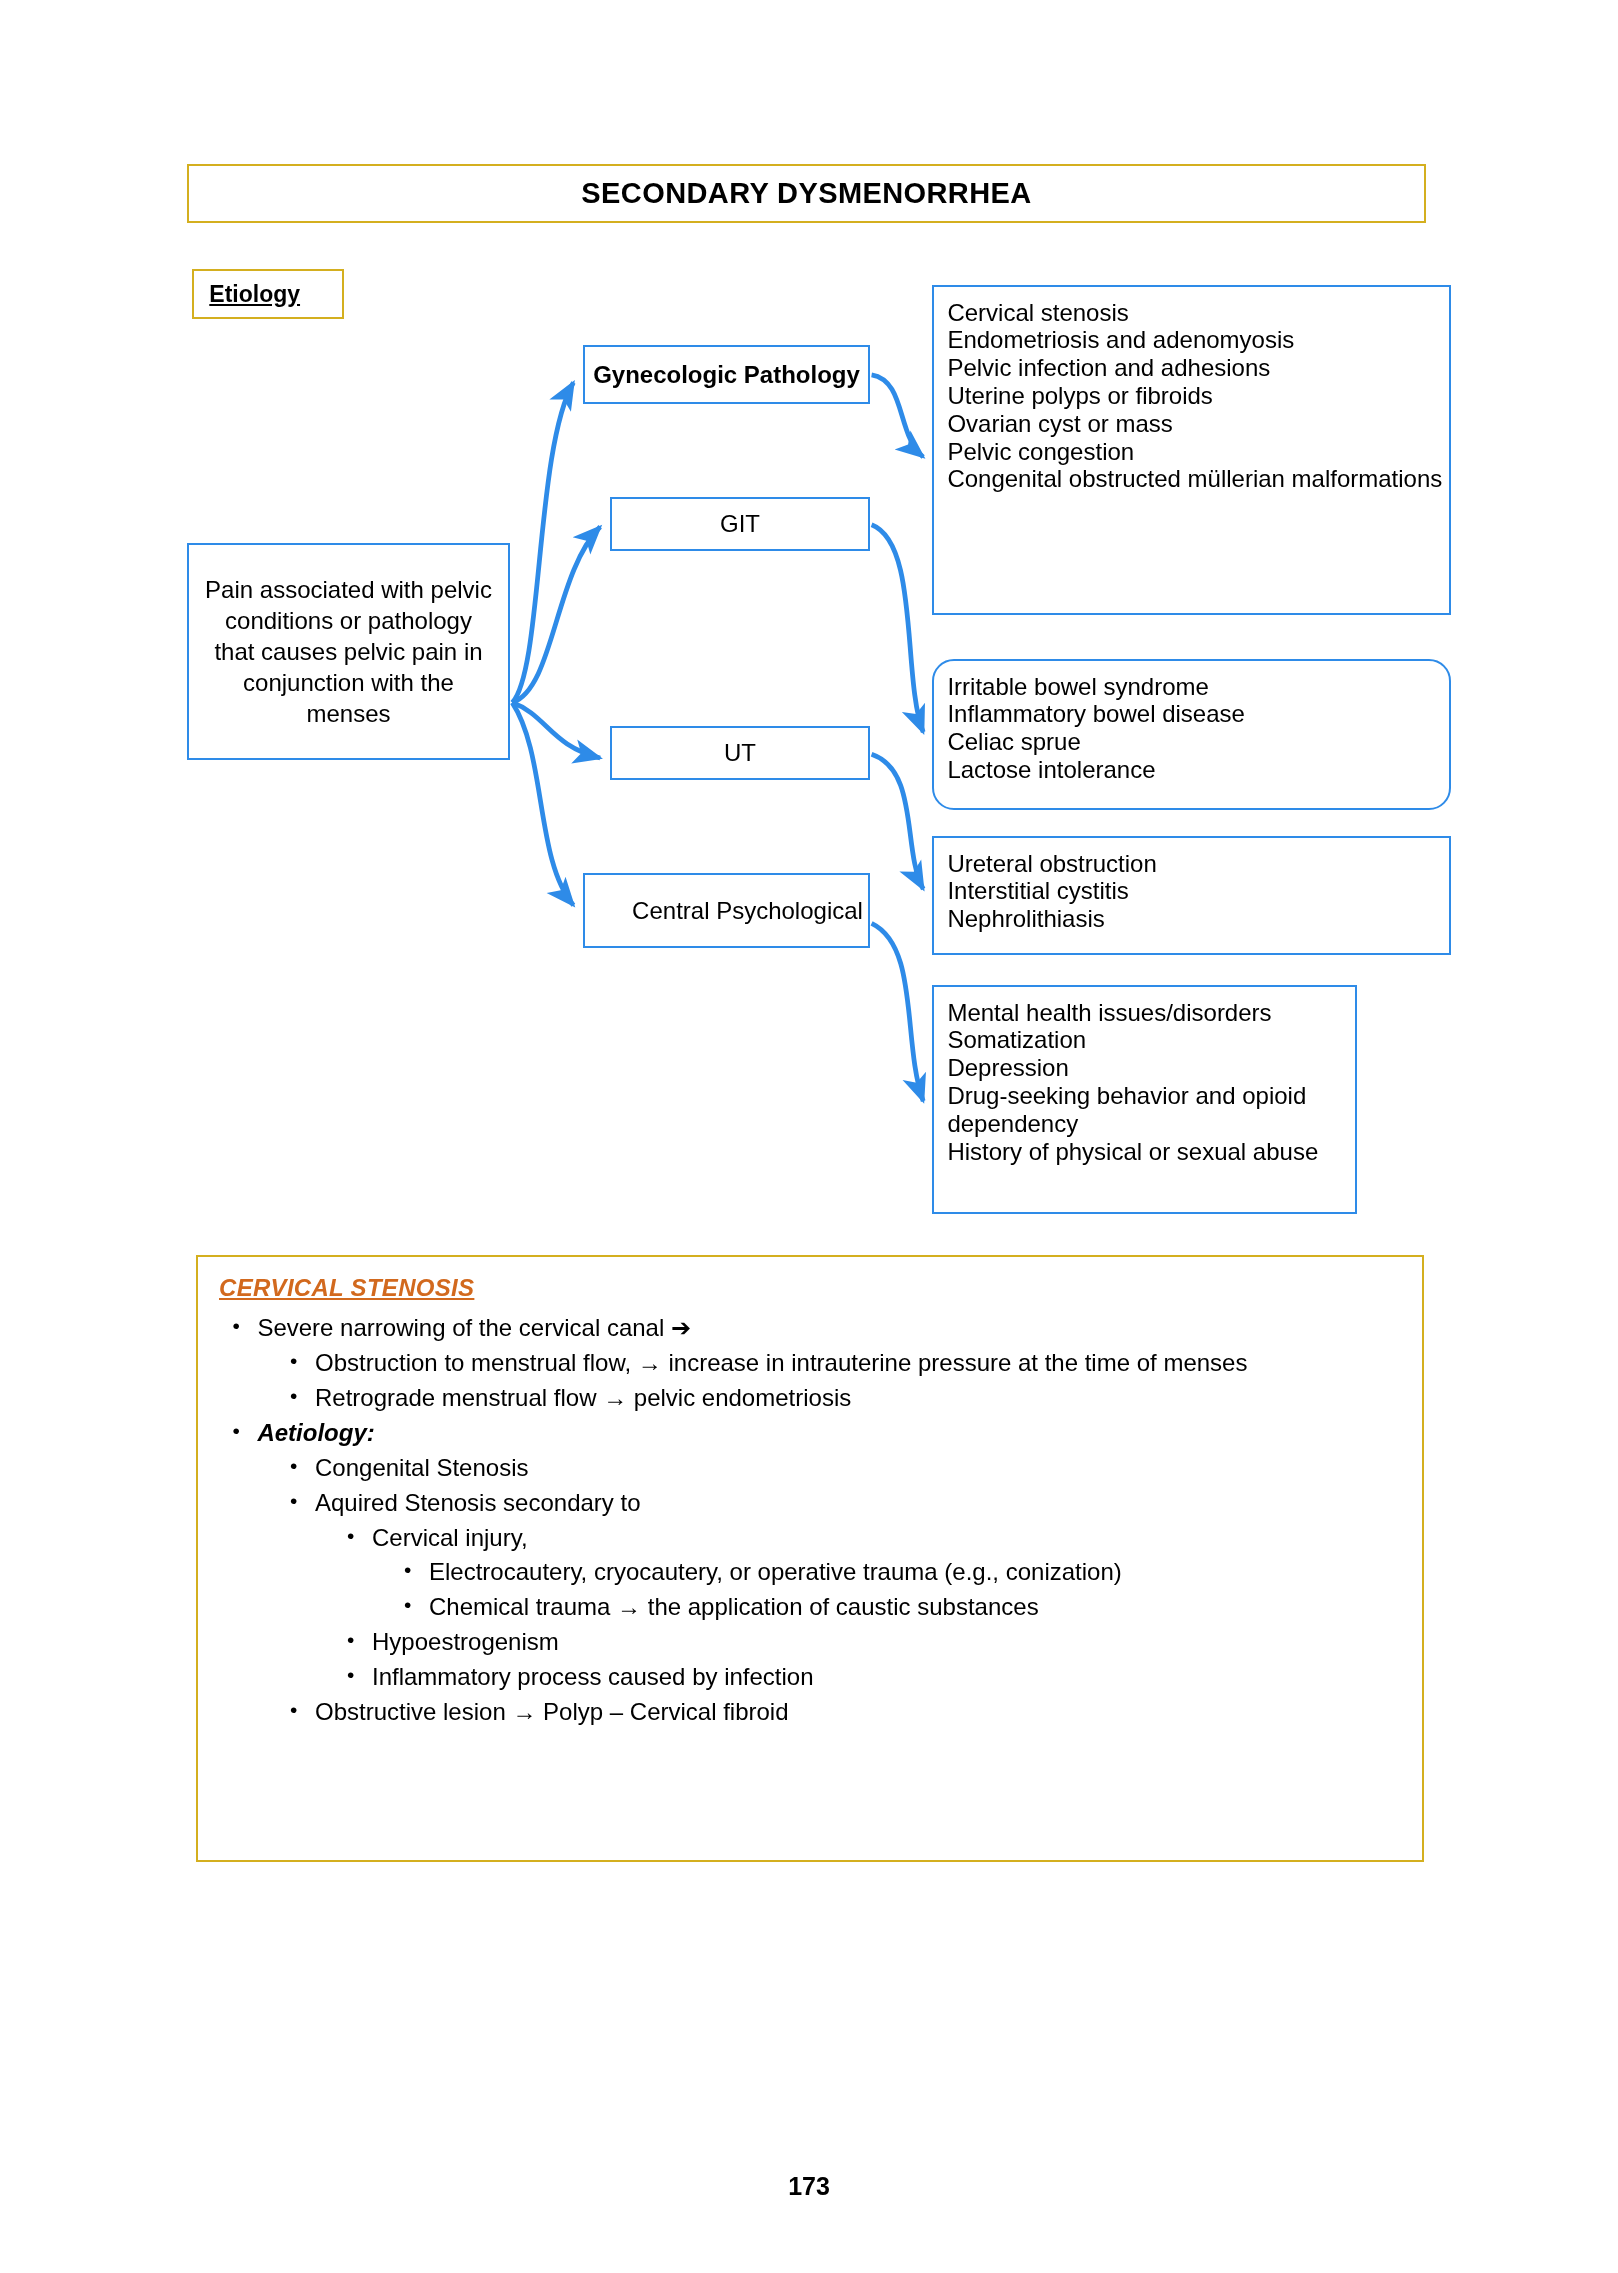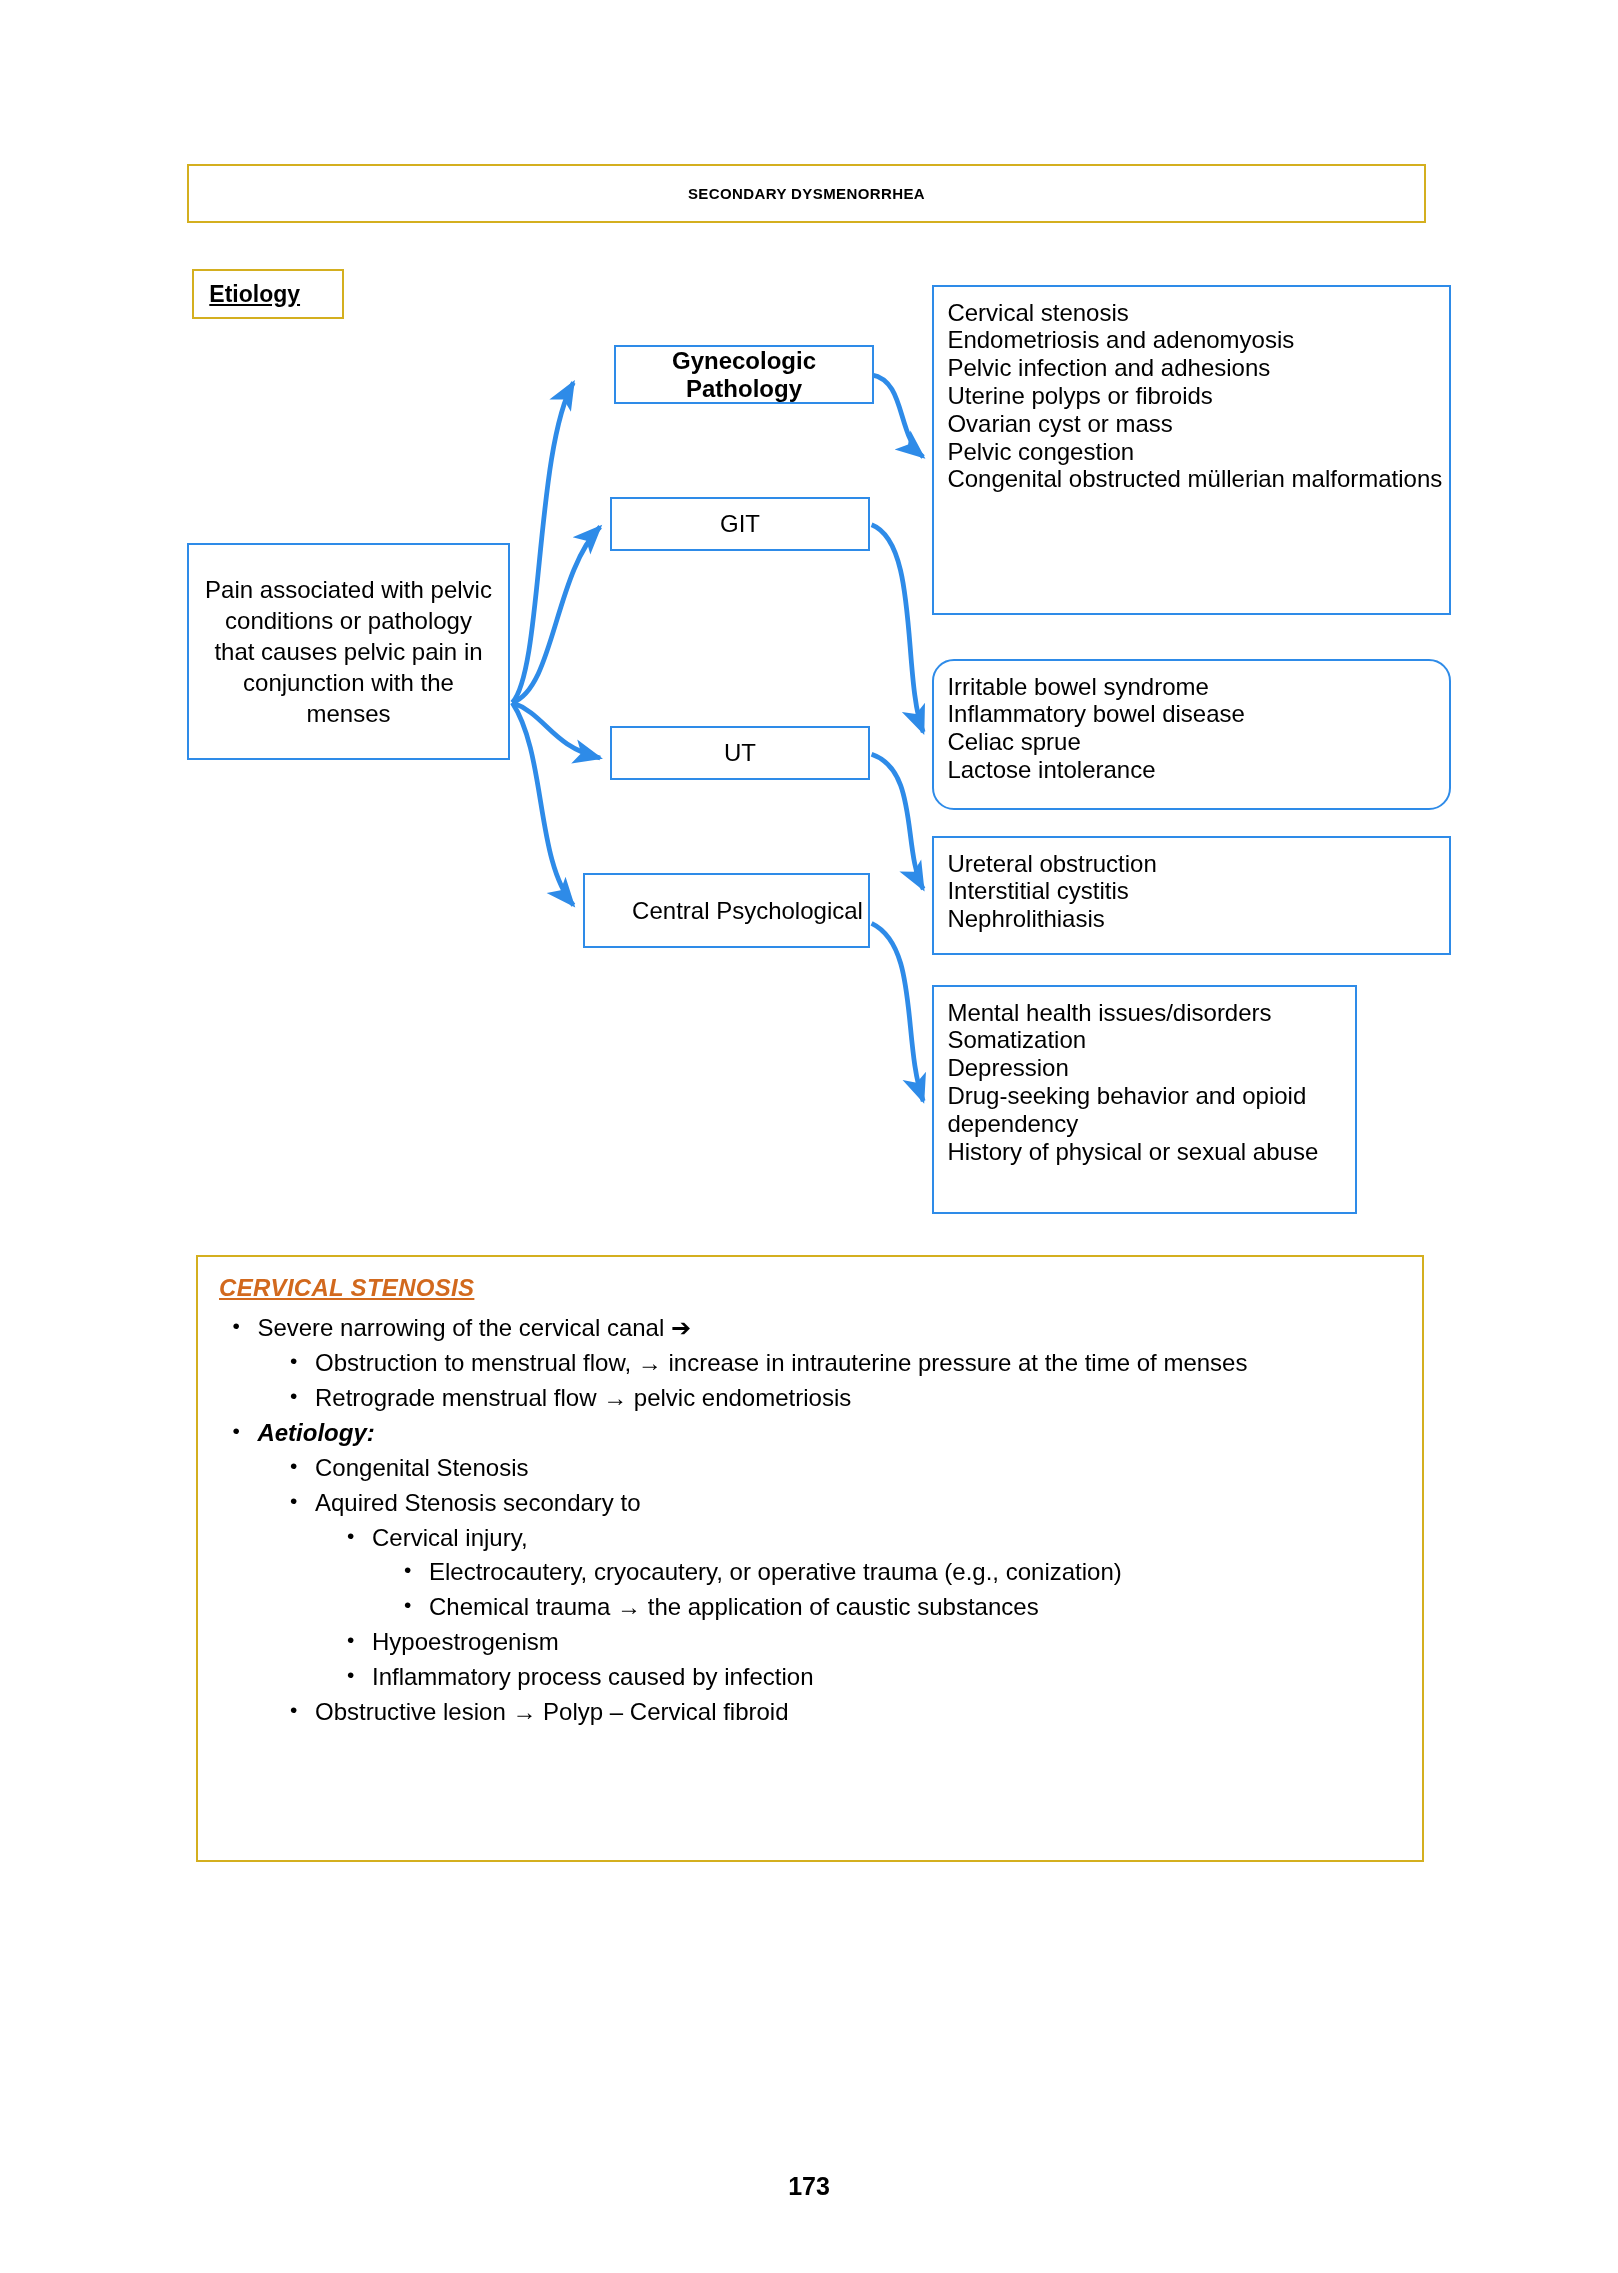--- a/index.html
+++ b/index.html
@@ -24,21 +24,21 @@
     width: 1239px;
     height: 59px;
     border: 2.9px solid #D4AF1F;
     background: #ffffff;
     display: flex;
     align-items: center;
     justify-content: center;
     box-sizing: border-box;
   }
   #title-box .title-text {
-    font-size: 15px;
+    font-size: 29px;
     font-weight: bold;
     letter-spacing: 0.4px;
     text-align: center;
   }
 
   
   #etiology-box {
     position: absolute;
     left: 192px;
     top: 269px;
@@ -92,21 +92,21 @@
   .fbox.listbox .line.wrap {
     white-space: normal;
   }
 
   #src-box {
     left: 187px; top: 543px; width: 323px; height: 217px;
     padding: 0 13.4px;
   }
   #src-box .src-text { font-size: 24px; line-height: 1.30; }
 
-  #cat-gyn  { left: 583px; top: 345px; width: 260px; height: 59px; font-weight: bold; margin-left: 31px; }
+  #cat-gyn  { left: 583px; top: 345px; width: 287px; height: 59px; font-weight: bold; }
   #cat-git  { left: 610px; top: 497px; width: 260px; height: 54px; }
   #cat-ut   { left: 610px; top: 726px; width: 260px; height: 54px; }
   #cat-cent { left: 583px; top: 873px; width: 287px; height: 75px; padding-left: 42px; }
 
   #list-gyn  { left: 932px; top: 285px; width: 519px; height: 330px; }
   #list-git  { left: 932px; top: 659px; width: 519px; height: 151px; border-radius: 22px; }
   #list-ut   { left: 932px; top: 836px; width: 519px; height: 119px; }
   #list-psy  { left: 932px; top: 985px; width: 425px; height: 229px; }
 
   

